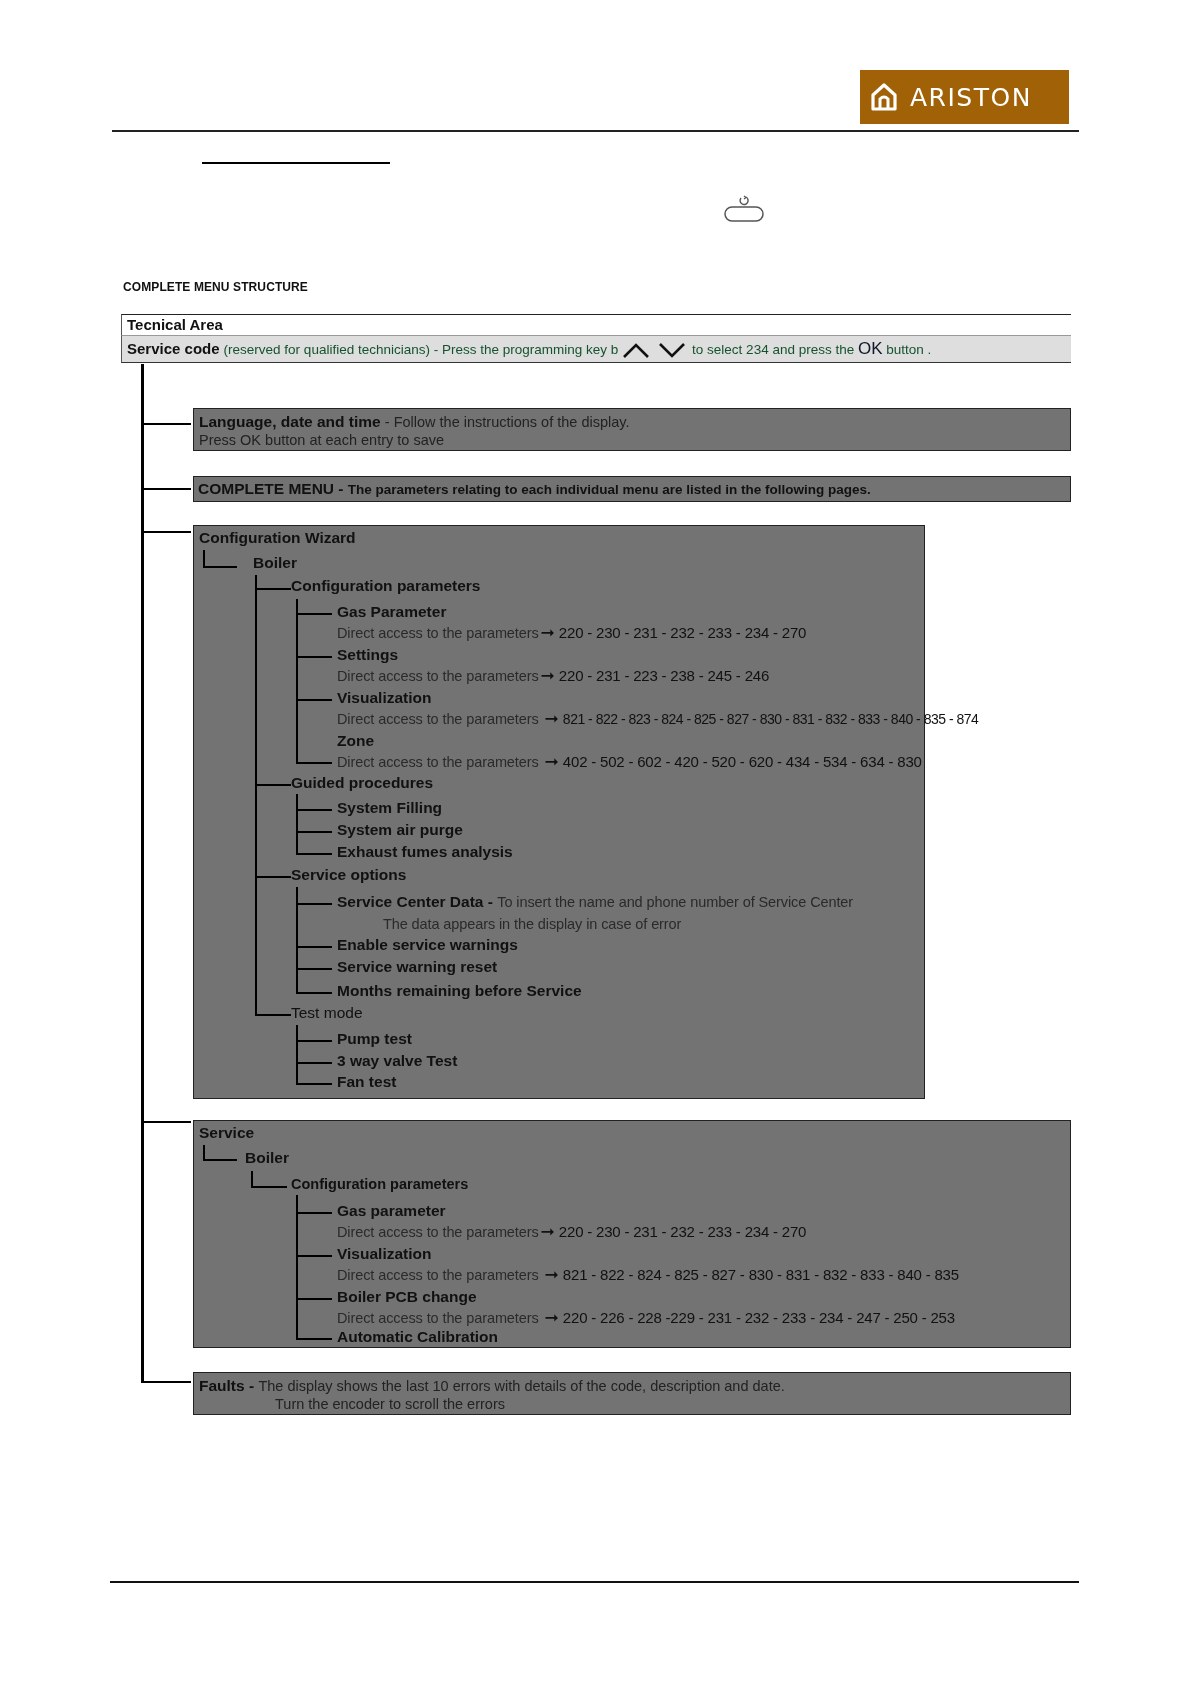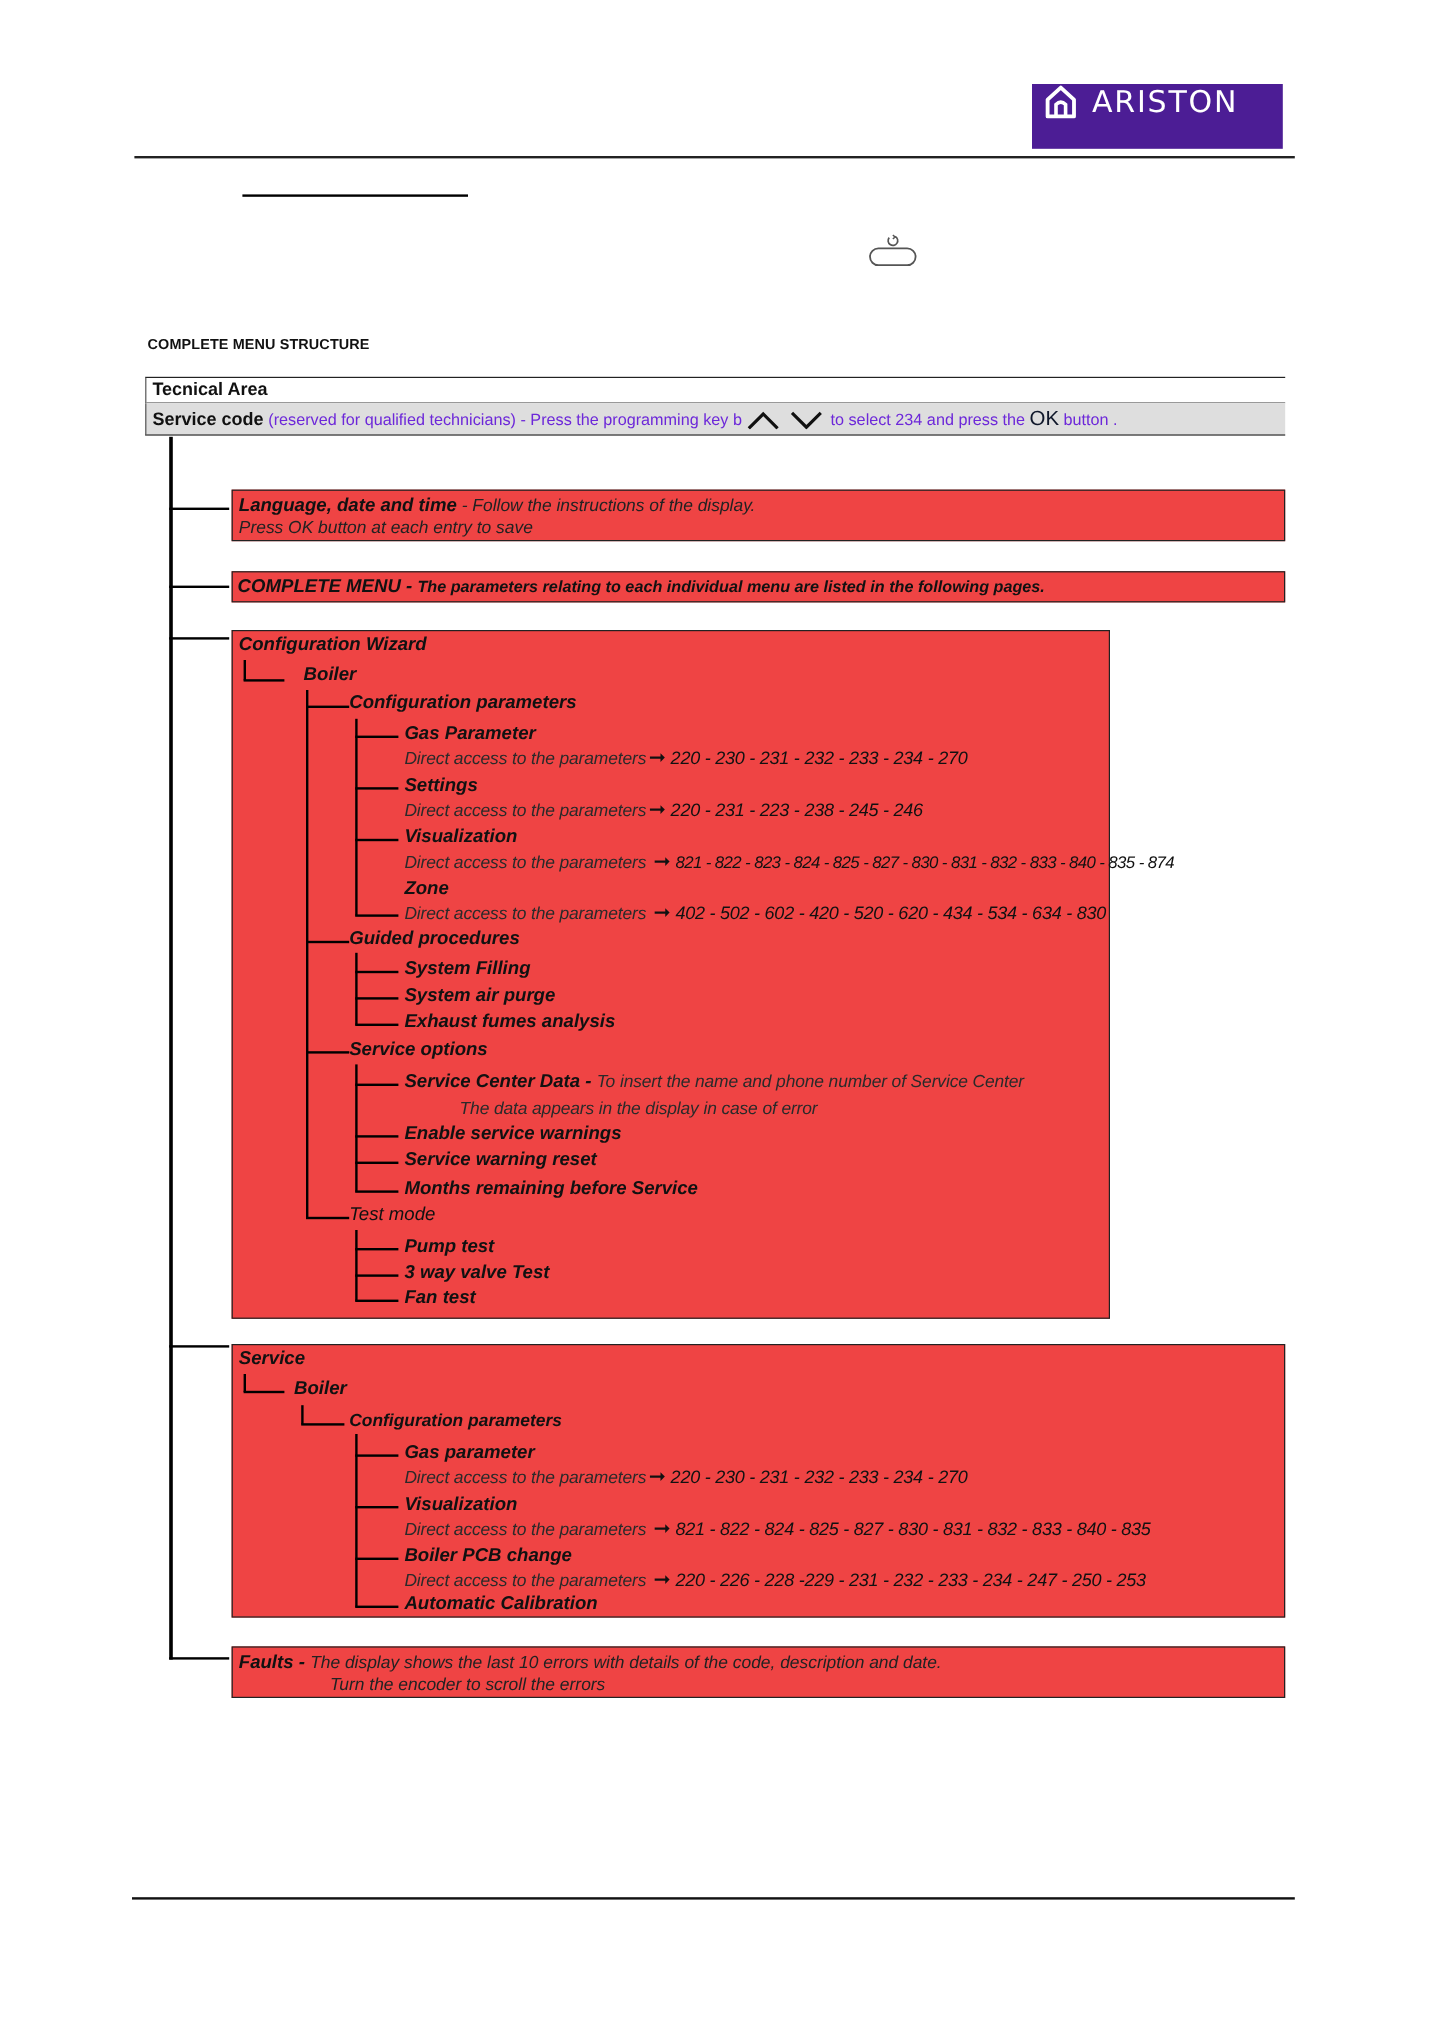--- a/index.html
+++ b/index.html
@@ -3,40 +3,40 @@
 <meta charset="utf-8">
 <style>
   * { box-sizing: border-box; margin: 0; padding: 0; }
   html, body { width: 1191px; height: 1684px; background: #ffffff; }
   body { position: relative; font-family: "Liberation Sans", "DejaVu Sans", sans-serif; color: #111; overflow: hidden; }
   .abs { position: absolute; }
   .hline { position: absolute; background: #000; }
   .vline { position: absolute; background: #000; }
 
   
-  .logo { left: 860px; top: 70px; width: 209px; height: 54px; background: #4c1d95; display: flex; align-items: flex-start; padding-left: 10px; }
+  .logo { left: 860px; top: 70px; width: 209px; height: 54px; background: #a16207; display: flex; align-items: center; padding-left: 10px; }
   .logo-text { color: #ffffff; font-family: "DejaVu Sans", sans-serif; font-size: 25px; letter-spacing: 1.5px; margin-left: 12px; font-weight: normal; }
   .header-rule { left: 112px; top: 130px; width: 967px; height: 1.5px; background: #222; }
   .short-rule { left: 202px; top: 162px; width: 188px; height: 2px; background: #000; }
 
   .knob-icon { left: 722px; top: 192px; width: 44px; height: 32px; }
 
   .section-title { left: 123px; top: 280px; font-size: 12px; font-weight: bold; letter-spacing: 0.1px; }
 
   
   .tech-table { left: 121px; top: 314px; width: 950px; }
   .tech-row1 { height: 22px; border-top: 1.5px solid #222; border-left: 1px solid #555; border-bottom: 1px solid #999; padding-left: 5px; font-size: 15px; font-weight: bold; line-height: 20px; }
   .tech-row2 { height: 27px; background: #dedede; border-left: 1px solid #555; border-bottom: 1.5px solid #333; padding-left: 5px; font-size: 14.5px; line-height: 26px; white-space: nowrap; }
   .tech-row2 b { font-weight: bold; font-size: 15px; }
-  .small { font-size: 13.5px; color: #6d28d9; }
+  .small { font-size: 13.5px; color: #14532d; }
   .ok-big { font-size: 17px; color: #0f172a; }
   .chev { display: inline-block; vertical-align: middle; }
 
   
-  .box { position: absolute; border: 1.5px solid #222; background: #ef4444; font-style: italic; }
+  .box { position: absolute; border: 1.5px solid #222; background: #737373; }
   .box-text { position: absolute; white-space: nowrap; }
   .b { font-weight: bold; font-size: 15.5px; }
   .n { font-size: 14.5px; color: #222; }
   .desc { font-size: 14.5px; color: #2a2a2a; letter-spacing: -0.1px; }
   .codes { font-size: 15px; color: #111; letter-spacing: -0.2px; }
   .arrow { display: inline-block; font-size: 17px; font-weight: bold; margin: 0 4px 0 2px; }
 
   .footer-rule { left: 110px; top: 1581px; width: 969px; height: 1.5px; background: #111; }
 </style>
 </head>

